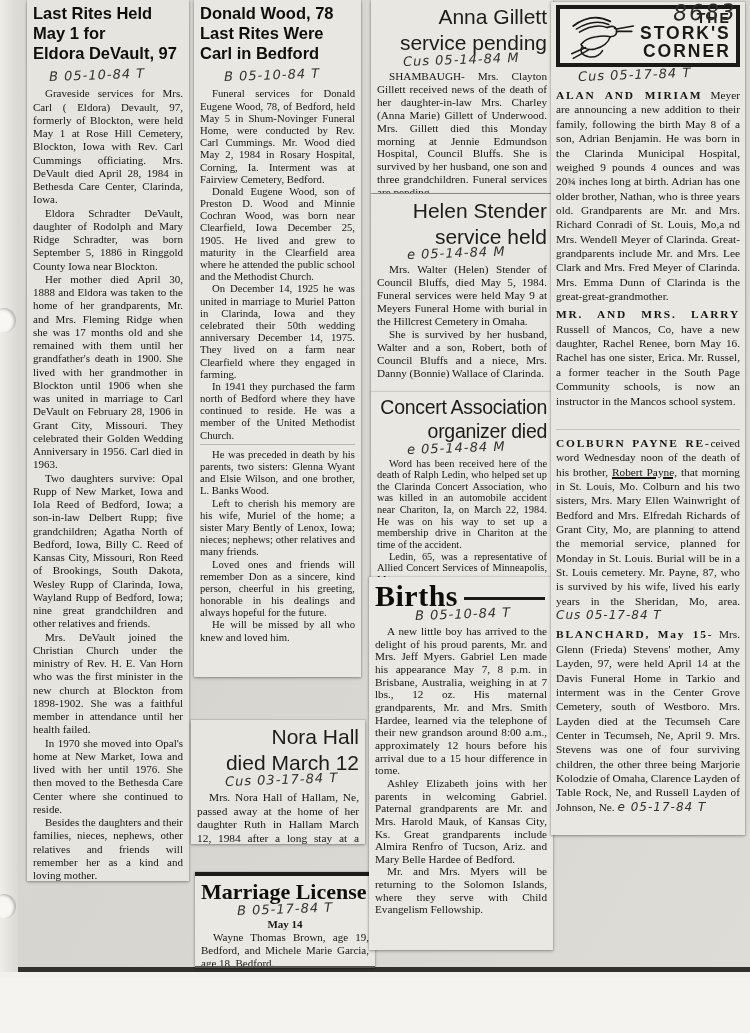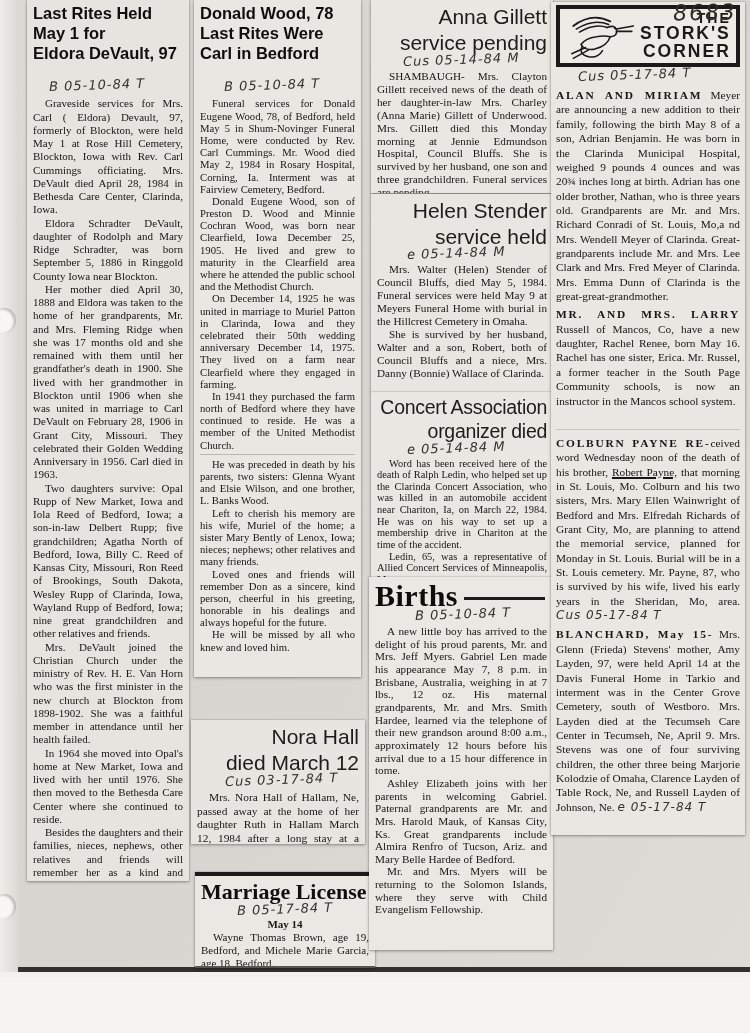--- a/index.html
+++ b/index.html
@@ -36,21 +36,21 @@
     background:#e8e6e0;
     box-shadow:0 1px 3px rgba(0,0,0,0.35), 0 0 0 1px rgba(0,0,0,0.06);
     padding:4px 6px;
   }
   .bp{
     font-family:"Liberation Serif", serif;
     text-align:justify; text-indent:12px; color:#161614;
   }
   .hl-sans{
     font-family:"Liberation Sans", sans-serif; font-weight:700;
-    font-size:16.5px; line-height:1.2; color:#0e0e0c; margin-bottom:16px;
+    font-size:16.5px; line-height:1.2; color:#0e0e0c; margin-bottom:6px;
   }
   .hl-sans span{ display:block; }
   .hl-light{
     font-family:"Liberation Sans", sans-serif; font-weight:400;
     font-size:21px; line-height:1.22; color:#1c1c1a; margin-bottom:1px;
   }
   .hl-light span{ display:block;text-align:right; }
   .handwriting{
     font-family:"DejaVu Sans", cursive;
     font-style:italic; font-size:13px; letter-spacing:1px;
@@ -149,21 +149,21 @@
       <span>May 1 for</span>
       <span>Eldora DeVault, 97</span>
     </h2>
     <div class="handwriting">B 05-10-84 T</div>
     <div>
       <p class="bp">Graveside services for Mrs. Carl ( Eldora) Devault, 97, formerly of Blockton, were held May 1 at Rose Hill Cemetery, Blockton, Iowa with Rev. Carl Cummings officiating. Mrs. DeVault died April 28, 1984 in Bethesda Care Center, Clarinda, Iowa.</p>
       <p class="bp">Eldora Schradter DeVault, daughter of Rodolph and Mary Ridge Schradter, was born September 5, 1886 in Ringgold County Iowa near Blockton.</p>
       <p class="bp">Her mother died April 30, 1888 and Eldora was taken to the home of her grandparents, Mr. and Mrs. Fleming Ridge when she was 17 months old and she remained with them until her grandfather's death in 1900. She lived with her grandmother in Blockton until 1906 when she was united in marriage to Carl DeVault on February 28, 1906 in Grant City, Missouri. They celebrated their Golden Wedding Anniversary in 1956. Carl died in 1963.</p>
       <p class="bp">Two daughters survive: Opal Rupp of New Market, Iowa and Iola Reed of Bedford, Iowa; a son-in-law Delbert Rupp; five grandchildren; Agatha North of Bedford, Iowa, Billy C. Reed of Kansas City, Missouri, Ron Reed of Brookings, South Dakota, Wesley Rupp of Clarinda, Iowa, Wayland Rupp of Bedford, Iowa; nine great grandchildren and other relatives and friends.</p>
       <p class="bp">Mrs. DeVault joined the Christian Church under the ministry of Rev. H. E. Van Horn who was the first minister in the new church at Blockton from 1898-1902. She was a faithful member in attendance until her health failed.</p>
-      <p class="bp">In 1964 she moved into Opal's home at New Market, Iowa and lived with her until 1976. She then moved to the Bethesda Care Center where she continued to reside.</p>
+      <p class="bp">In 1970 she moved into Opal's home at New Market, Iowa and lived with her until 1976. She then moved to the Bethesda Care Center where she continued to reside.</p>
       <p class="bp">Besides the daughters and their families, nieces, nephews, other relatives and friends will remember her as a kind and loving mother.</p>
     </div>
   </article>
 
   <article class="clip wood">
     <h2 class="hl-sans">
       <span>Donald Wood, 78</span>
       <span>Last Rites Were</span>
       <span>Carl in Bedford</span>
     </h2>

